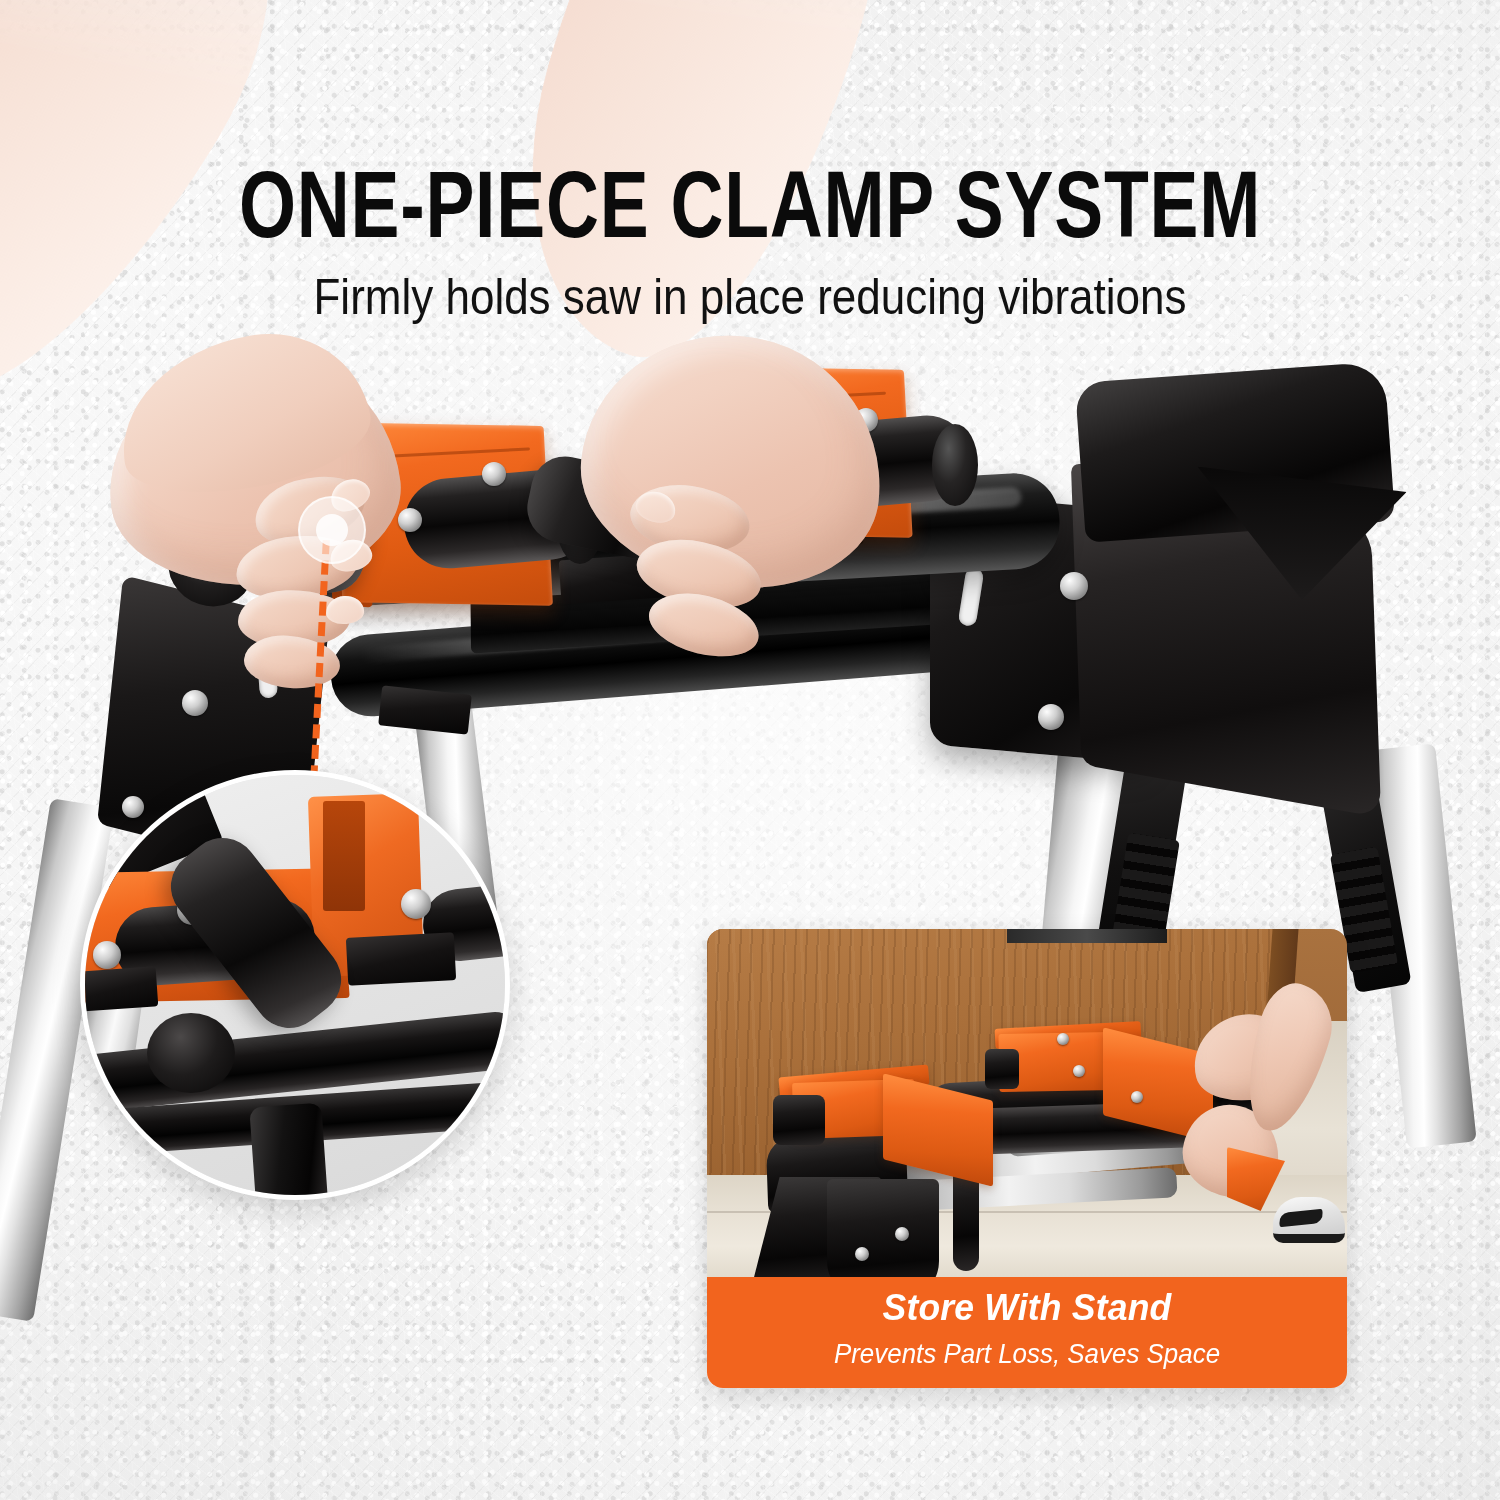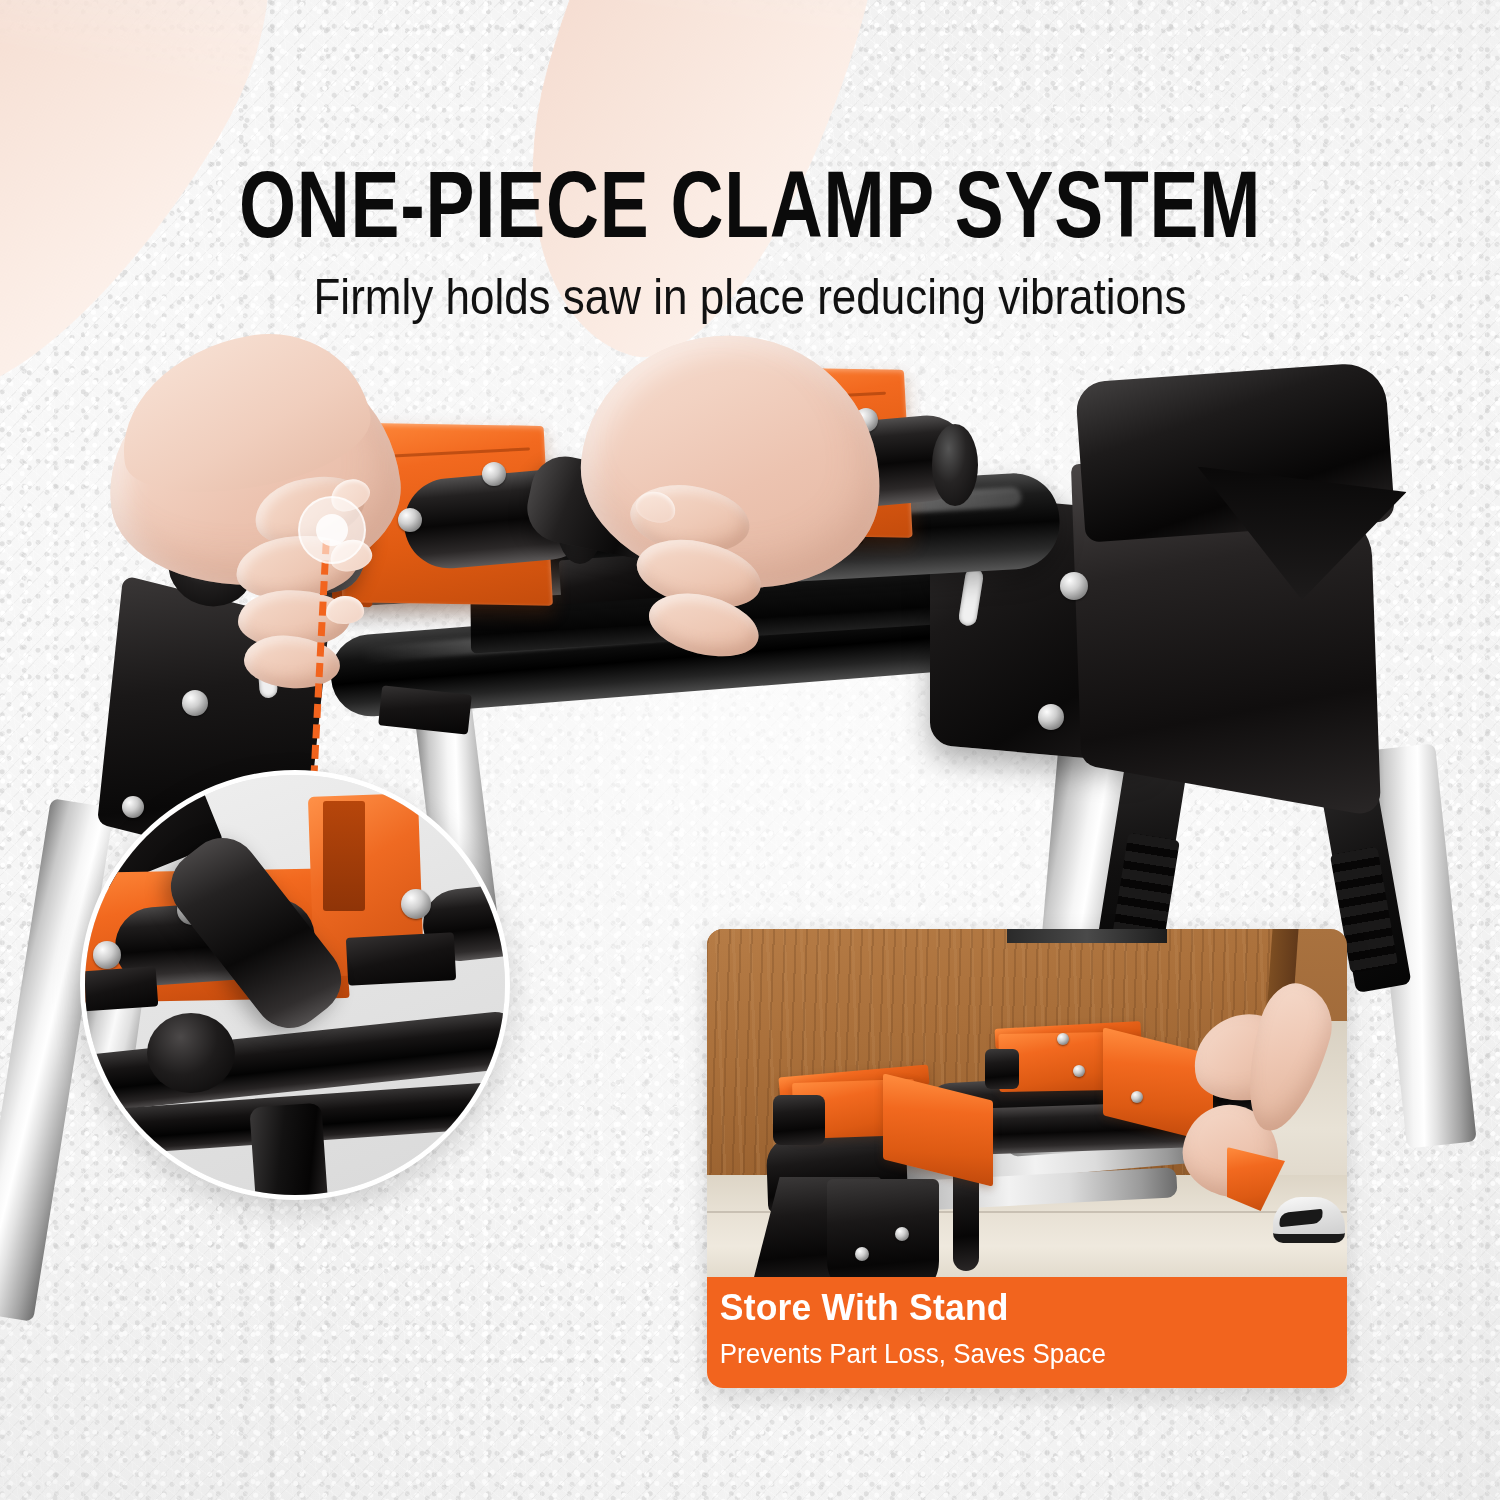--- a/index.html
+++ b/index.html
@@ -624,22 +624,23 @@
     border-radius: 10px 2px 10px 2px;
     background: #191919;
     transform: rotate(-6deg);
   }
 
   .inset-caption {
     position: absolute;
     left: 0; top: 348px;
     width: 640px; height: 111px;
     background: #f2641e;
-    text-align: left;
+    text-align: center;
     color: #ffffff;
+    font-style: italic;
   }
   .cap-title {
     position: absolute;
     left: 0; right: 0; top: 12px;
     font-size: 37px;
     font-weight: 700;
     line-height: 1;
     letter-spacing: .2px;
     transform: scaleX(.96);
   }

